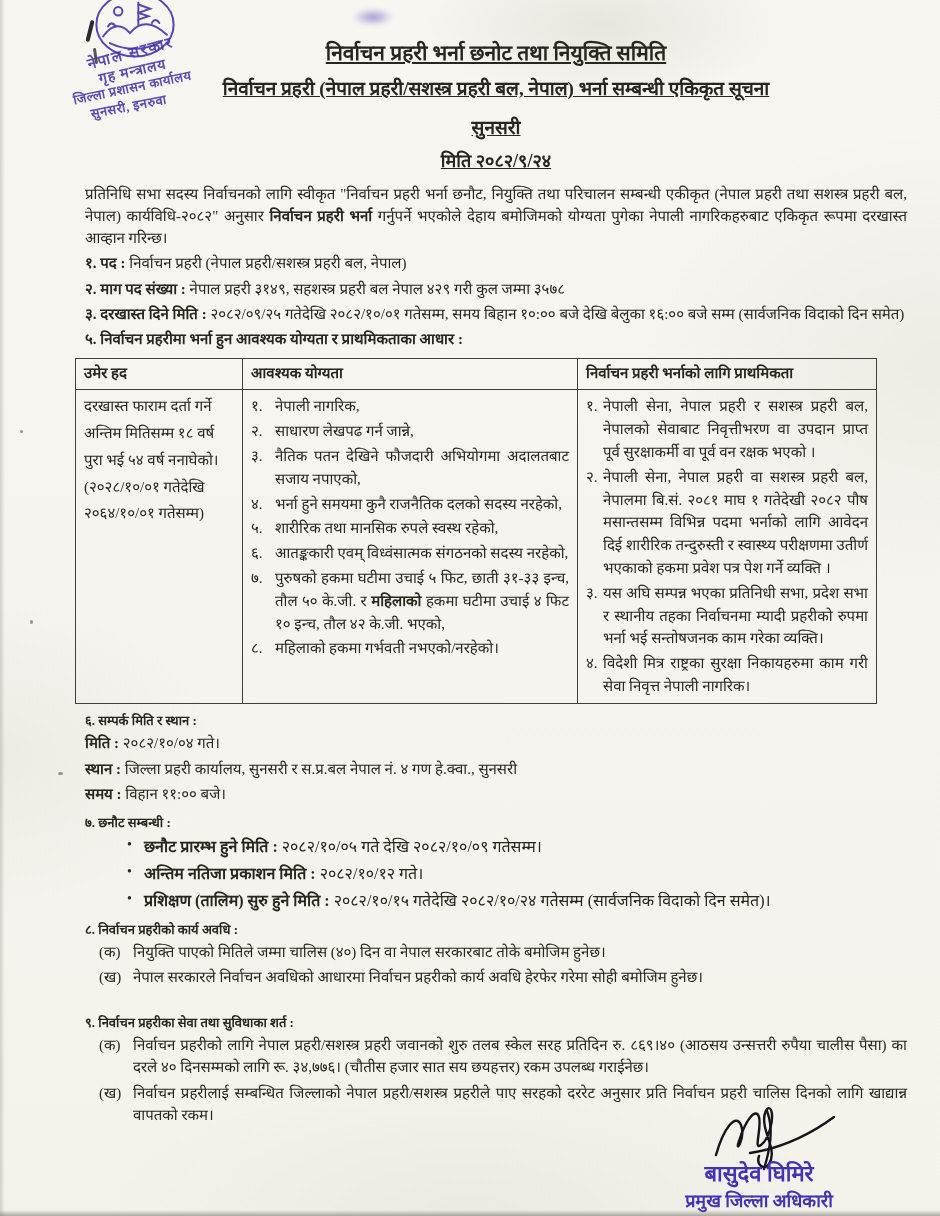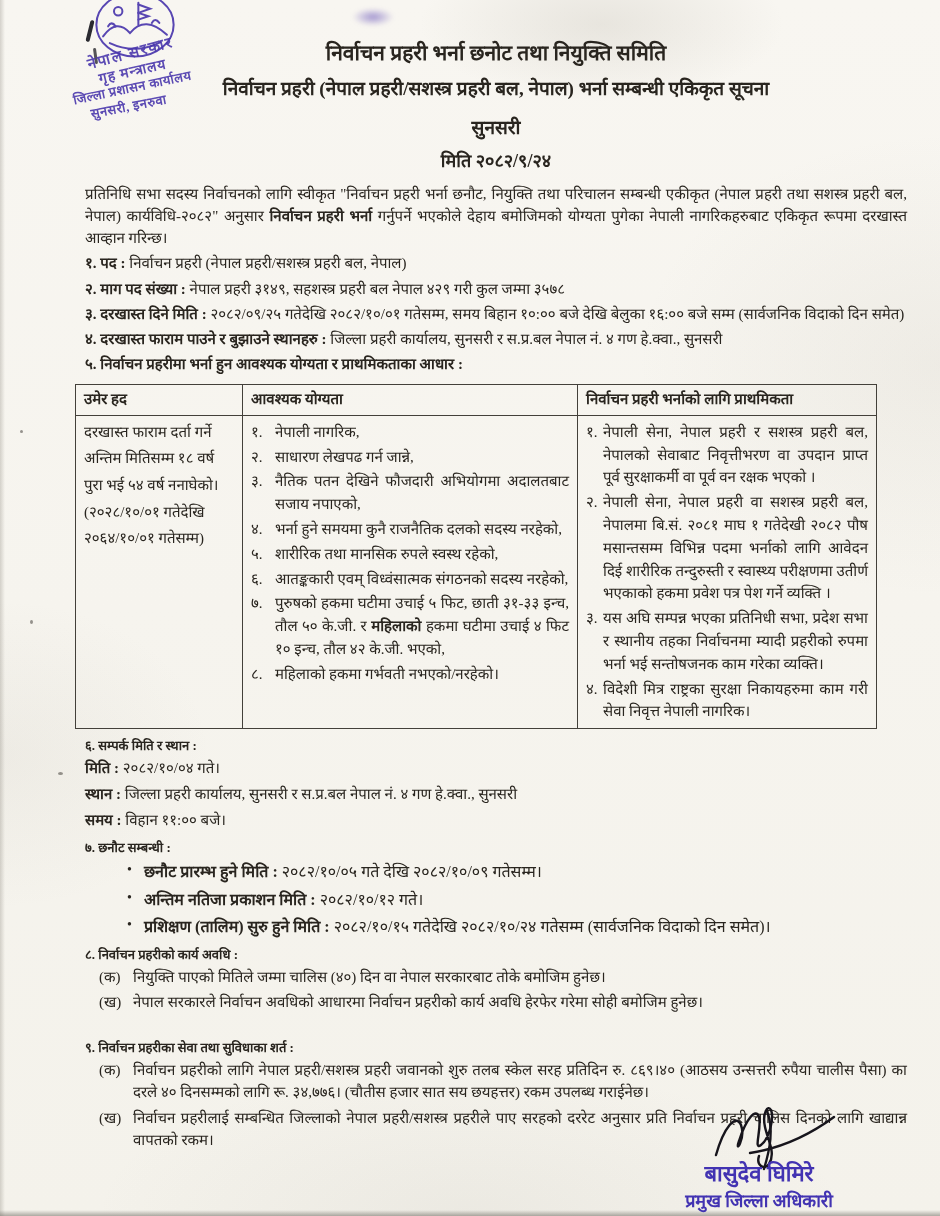--- a/index.html
+++ b/index.html
@@ -31,21 +31,21 @@
   
   .stamp { position:absolute; left:60px; top:0; width:230px; height:135px; color:#4b38ad; z-index:2; }
   .emblem { position:absolute; left:33px; top:-6px; width:84px; height:68px; opacity:.92; }
   .stamp-line { position:absolute; font-weight:bold; white-space:nowrap; opacity:.9; }
   .sl1 { left:26px; top:42px; font-size:15px; transform:rotate(-15deg); letter-spacing:2px; }
   .sl2 { left:38px; top:61px; font-size:14px; transform:rotate(-13deg); letter-spacing:1px; }
   .sl3 { left:12px; top:78px; font-size:13px; transform:rotate(-12deg); letter-spacing:.5px; }
   .sl4 { left:30px; top:97px; font-size:13px; transform:rotate(-11deg); letter-spacing:.5px; }
 
   .content { position:absolute; left:85px; right:33px; top:0; }
-  .title { text-align:center; font-weight:bold; }
+  .title { text-align:center; font-weight:bold;text-decoration:underline; }
   .t1 { margin-top:38px; font-size:21px; }
   .t2 { margin-top:13px; font-size:19px; }
   .t3 { margin-top:9px;  font-size:19px; }
   .t4 { margin-top:8px;  font-size:18px; }
 
   .intro { margin:12px 0 4px; text-align:justify; font-size:15px; line-height:1.45; }
   .item  { margin:4px 0; font-size:15px; line-height:1.42; text-align:justify; }
 
   .qual-table { border-collapse:collapse; width:802px; margin:8px 0 6px -10px; font-size:15px;padding-left:36px; }
   .qual-table th, .qual-table td { border:1.6px solid #43403a; padding:3px 8px; vertical-align:top; text-align:left; }
@@ -108,21 +108,20 @@
     <div class="title t1">निर्वाचन प्रहरी भर्ना छनोट तथा नियुक्ति समिति</div>
     <div class="title t3">निर्वाचन प्रहरी (नेपाल प्रहरी/सशस्त्र प्रहरी बल, नेपाल) भर्ना सम्बन्धी एकिकृत सूचना</div>
     <div class="title t2">सुनसरी</div>
     <div class="title t4">मिति २०८२/९/२४</div>
 
     <p class="intro"><span>प्रतिनिधि सभा सदस्य निर्वाचनको लागि स्वीकृत "निर्वाचन प्रहरी भर्ना छनौट, नियुक्ति तथा परिचालन सम्बन्धी एकीकृत (नेपाल प्रहरी तथा सशस्त्र प्रहरी बल, नेपाल) कार्यविधि-२०८२" अनुसार </span><b>निर्वाचन प्रहरी भर्ना</b><span> गर्नुपर्ने भएकोले देहाय बमोजिमको योग्यता पुगेका नेपाली नागरिकहरुबाट एकिकृत रूपमा दरखास्त आव्हान गरिन्छ।</span></p>
 
     <p class="item"><b>१. पद :</b> <span>निर्वाचन प्रहरी (नेपाल प्रहरी/सशस्त्र प्रहरी बल, नेपाल)</span></p>
     <p class="item"><b>२. माग पद संख्या :</b> <span>नेपाल प्रहरी ३१४९, सहशस्त्र प्रहरी बल नेपाल ४२९ गरी कुल जम्मा ३५७८</span></p>
     <p class="item"><b>३. दरखास्त दिने मिति :</b> <span>२०८२/०९/२५ गतेदेखि २०८२/१०/०१ गतेसम्म, समय बिहान १०:०० बजे देखि बेलुका १६:०० बजे सम्म (सार्वजनिक विदाको दिन समेत)</span></p>
-    <p class="item"><b>४. दरखास्त फाराम पाउने र बुझाउने स्थानहरु :</b> <span>जिल्ला प्रहरी कार्यालय, सुनसरी र स.प्र.बल नेपाल नं. ४ गण हे.क्वा., सुनसरी</span></p>
     <p class="item"><b>५. निर्वाचन प्रहरीमा भर्ना हुन आवश्यक योग्यता र प्राथमिकताका आधार :</b></p>
 
     <table class="qual-table">
       <tbody>
           <tr>
         <th class="col-age">उमेर हद</th>
         <th class="col-q">आवश्यक योग्यता</th>
         <th>निर्वाचन प्रहरी भर्नाको लागि प्राथमिकता</th>
       </tr>
       <tr>

